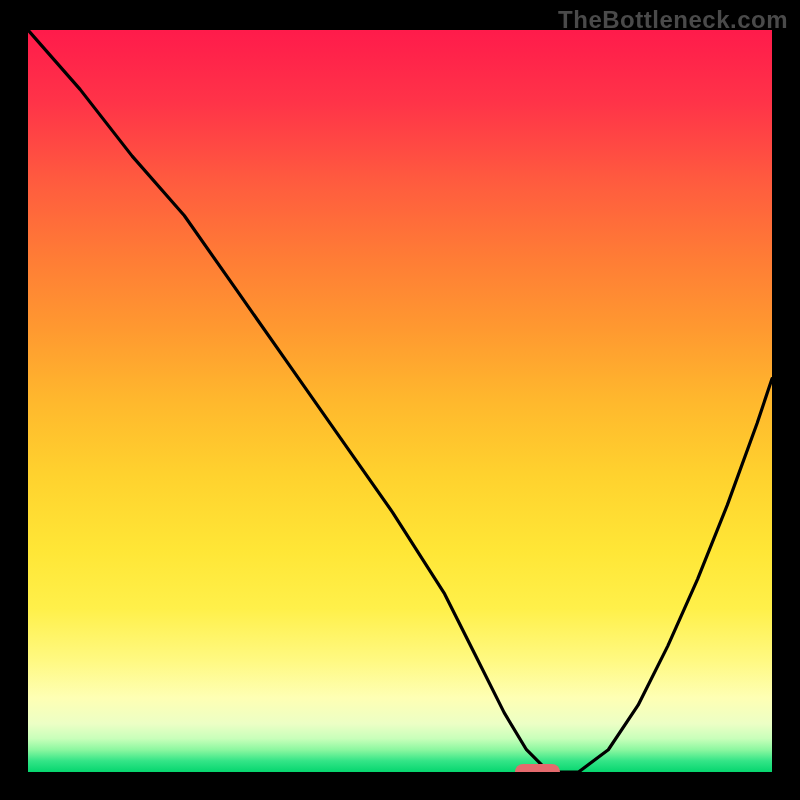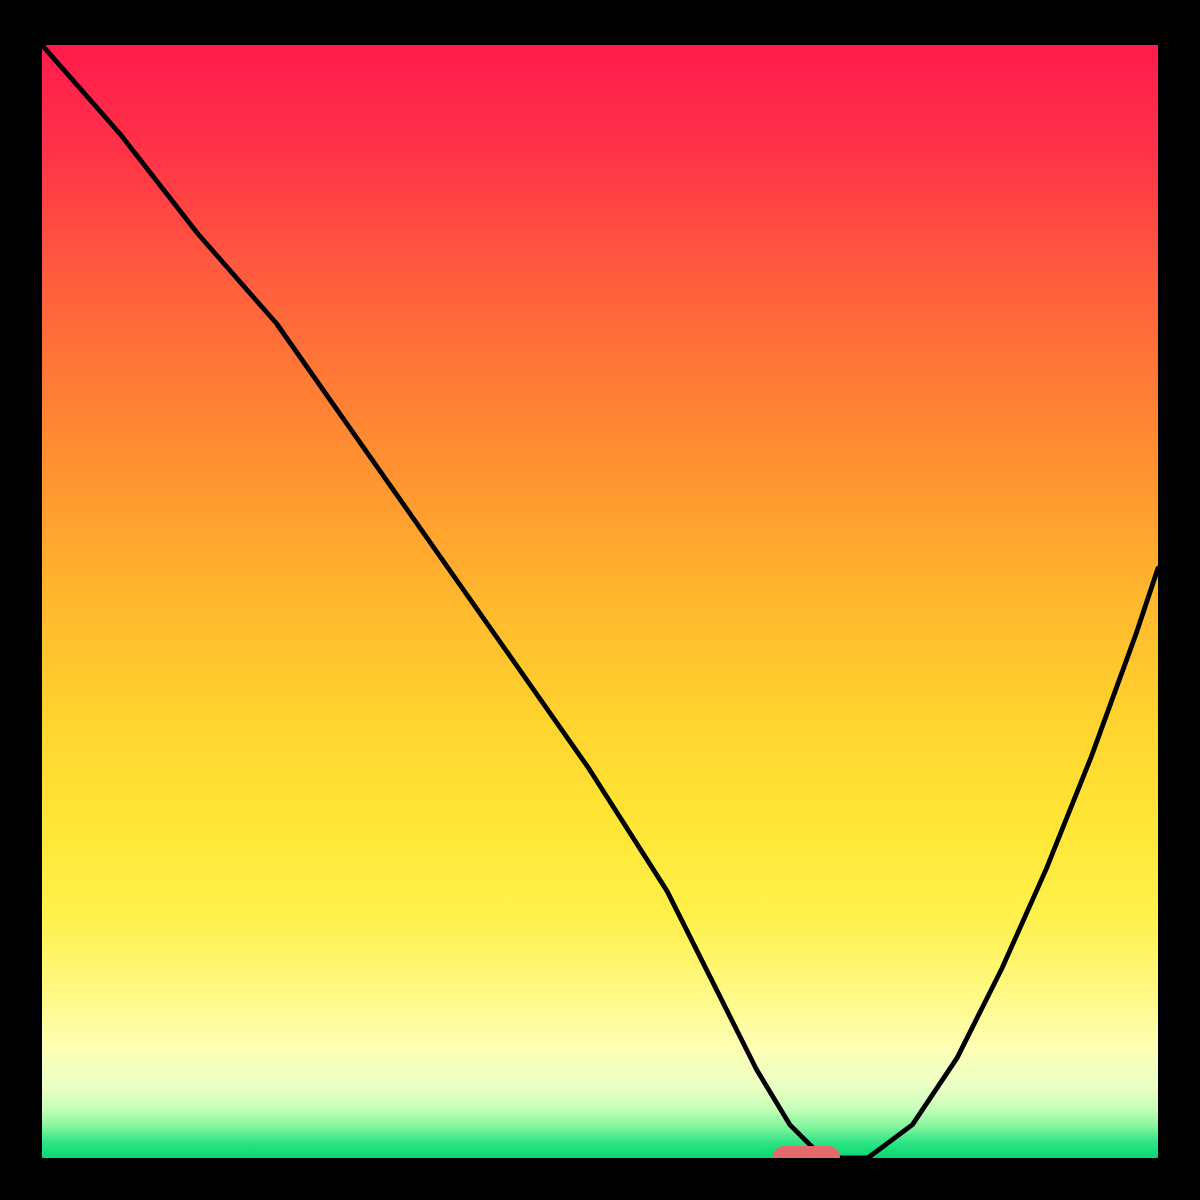--- a/index.html
+++ b/index.html
@@ -49,20 +49,21 @@
     z-index: 12;
     background: #e46a6d;
     border-radius: 999px;
   }
 </style>
 </head>
 <body>
 
 <div class="frame">
 
+  <div class="watermark">TheBottleneck.com</div>
 
   <div class="plot-area">
 
     <svg class="gradient" viewBox="0 0 744 742" preserveAspectRatio="none">
       <defs>
         <linearGradient id="heat" x1="0" y1="0" x2="0" y2="1">
             <stop offset="0.00%" stop-color="#ff1b4b"></stop>
             <stop offset="10.00%" stop-color="#ff3448"></stop>
             <stop offset="20.00%" stop-color="#ff5a3f"></stop>
             <stop offset="30.00%" stop-color="#ff7a36"></stop>

